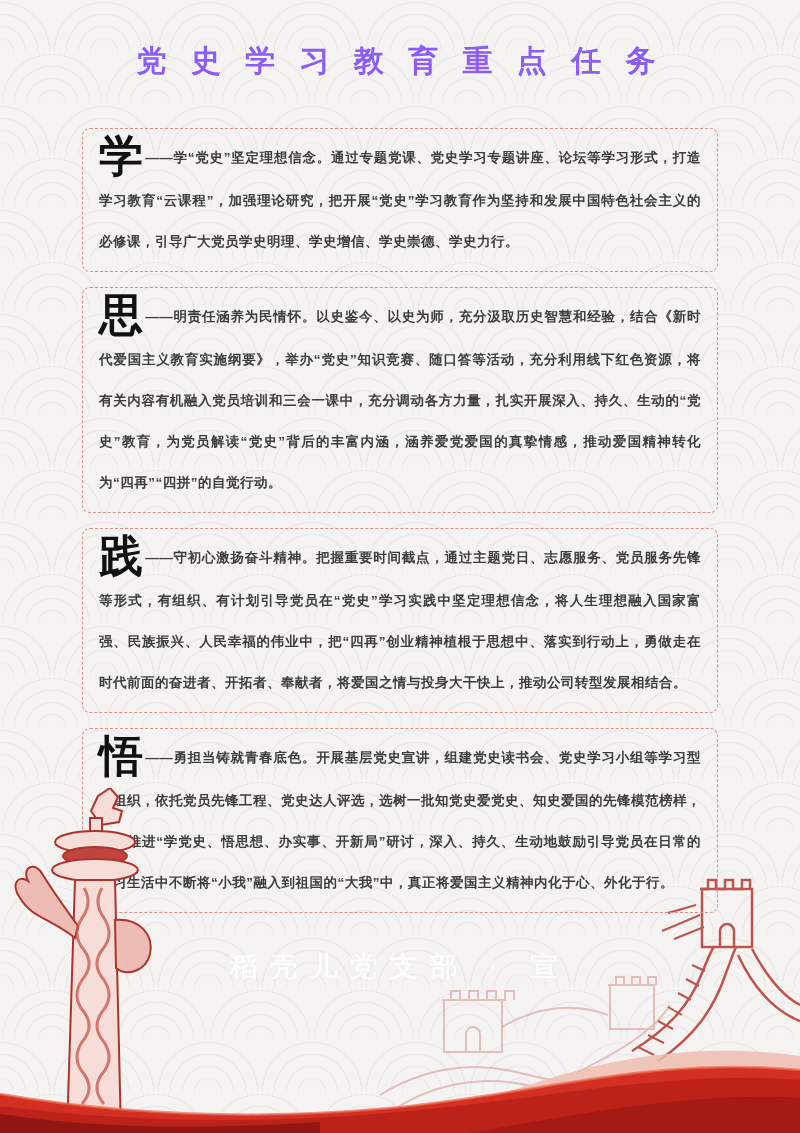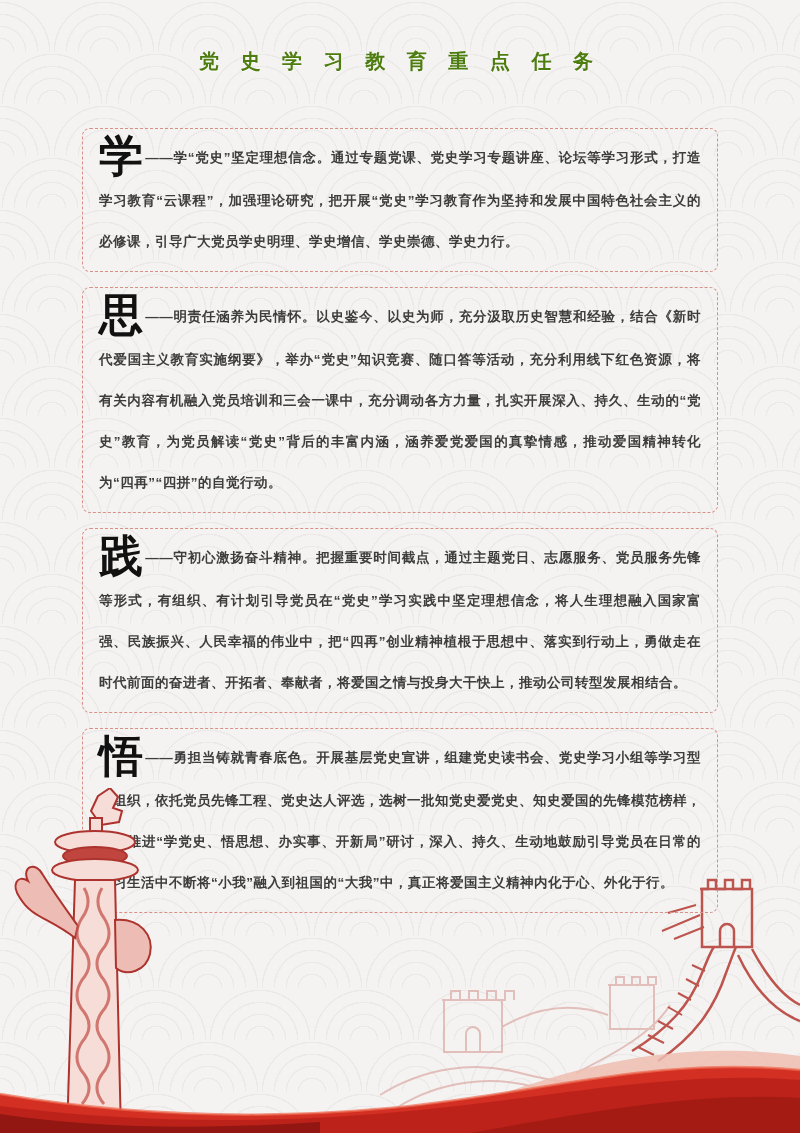--- a/index.html
+++ b/index.html
@@ -30,24 +30,24 @@
         rgba(0,0,0,0) 50.5px);
     background-size:104px 104px, 104px 104px;
     background-position:0 0, 52px 52px;
     background-repeat:repeat, repeat;
   }
   .content { position:relative; z-index:2; }
   .title {
     margin-top:44px;
     line-height:34px;
     text-align:center;
-    font-size:20px;
+    font-size:30px;
     font-weight:700;
     letter-spacing:8px;
-    color:#4d7c0f;
+    color:#8b5cf6;
     text-shadow:0 1px 0 rgba(255,255,255,.8);
   }
   .boxes { margin-top:50px; }
   .box {
     width:636px;
     margin:0 auto 15px auto;
     border:1px dashed #d98f88;
     border-radius:8px;
     padding:3px 16px 9px 16px;
   }
@@ -135,20 +135,21 @@
 
   <svg class="deco deco-ribbon" width="800" height="115" viewBox="0 0 800 115" preserveAspectRatio="none">
     <path d="M400 115 C 520 68 640 16 800 38 L800 115 Z" fill="#eebdb2" opacity="0.85"></path>
     <path d="M0 76 C 130 98 260 102 390 90 C 540 76 650 38 800 52 L800 115 L0 115 Z" fill="#d32f23"></path>
     <path d="M0 76 C 130 98 260 102 390 90 C 540 76 650 38 800 52" fill="none" stroke="#ee6950" stroke-width="2.5" opacity="0.7"></path>
     <path d="M0 88 C 140 106 280 106 420 92 C 560 78 680 52 800 62 L800 115 L0 115 Z" fill="#b61f18" opacity="0.8"></path>
     <path d="M0 96 C 90 110 200 112 320 104 L320 115 L0 115 Z" fill="#8d1511" opacity="0.9"></path>
     <path d="M470 115 C 600 92 700 74 800 80 L800 115 Z" fill="#a01a14" opacity="0.85"></path>
   </svg>
 
+  <div class="watermark">稻壳儿党支部 · 宣</div>
 
   <div class="content">
     <h1 class="title">党 史 学 习 教 育 重 点 任 务</h1>
 
     <div class="boxes">
       <section class="box">
         <p class="para"><span class="bigchar">学</span><span>——学“党史”坚定理想信念。通过专题党课、党史学习专题讲座、论坛等学习形式，打造学习教育“云课程”，加强理论研究，把开展“党史”学习教育作为坚持和发展中国特色社会主义的必修课，引导广大党员学史明理、学史增信、学史崇德、学史力行。</span></p>
       </section>
 
       <section class="box">

